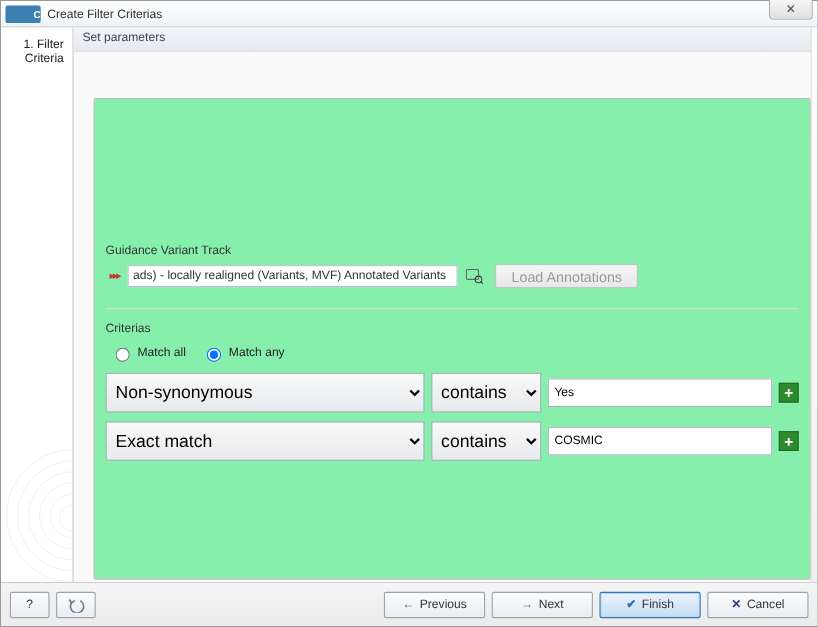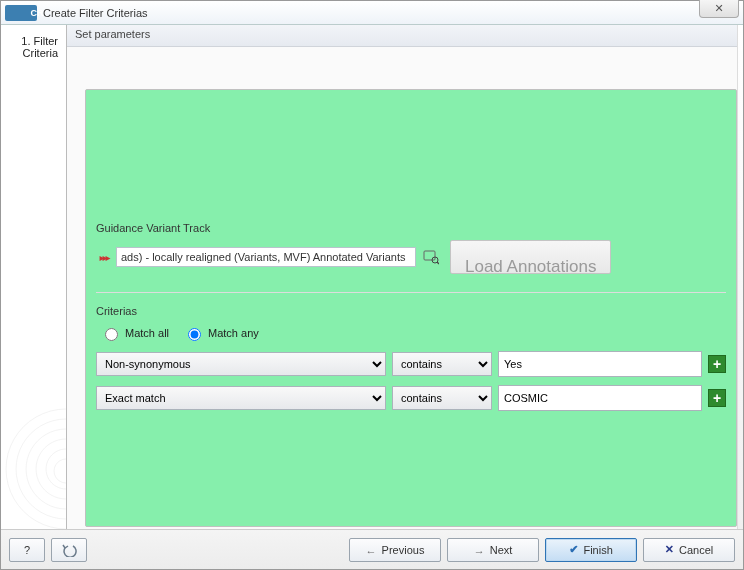--- a/index.html
+++ b/index.html
@@ -132,47 +132,47 @@
     width: 22px; height: 20px;
     border: none;
     background: transparent;
     display: flex; align-items: center; justify-content: center;
     cursor: default;
     padding: 0;
   }
   .icon-btn svg { width: 16px; height: 16px; }
   .load-btn {
     height: 22px;
-    padding: 16px 14px;
+    padding: 0 14px;
     border: 1px solid #c4c4c4;
     background: linear-gradient(#f6f6f6,#e8e8e8);
     color: #9a9a9a;
-    font-family: inherit; font-size: 17px;
+    font-family: inherit; font-size: 13px;
     margin-left: 4px;
     border-radius: 2px;
   }
   .criterias-label {
     color: #333;
     margin-bottom: 8px;
   }
   .radio-row {
     display: flex; align-items: center; gap: 14px;
     margin-bottom: 10px;
     padding-left: 4px;
   }
   .radio-row label { display: flex; align-items: center; gap: 4px; color: #222; }
   .criteria-row {
     display: flex; align-items: center; gap: 6px;
     margin-bottom: 8px;
   }
   .select-field, .select-op {
-    height: 24px;
+    height: 36px;
     border: 1px solid #abb3bb;
     background: linear-gradient(#f9f9f9,#e7e9ec);
-    font-family: inherit; font-size: 11px;
+    font-family: inherit; font-size: 16px;
     padding: 0 4px;
   }
   .select-field { width: 290px; }
   .select-op { width: 100px; }
   .value-input {
     height: 22px;
     border: 1px solid #abb3bb;
     background: #fff;
     font-family: inherit; font-size: 11px;
     padding: 12px 5px;

